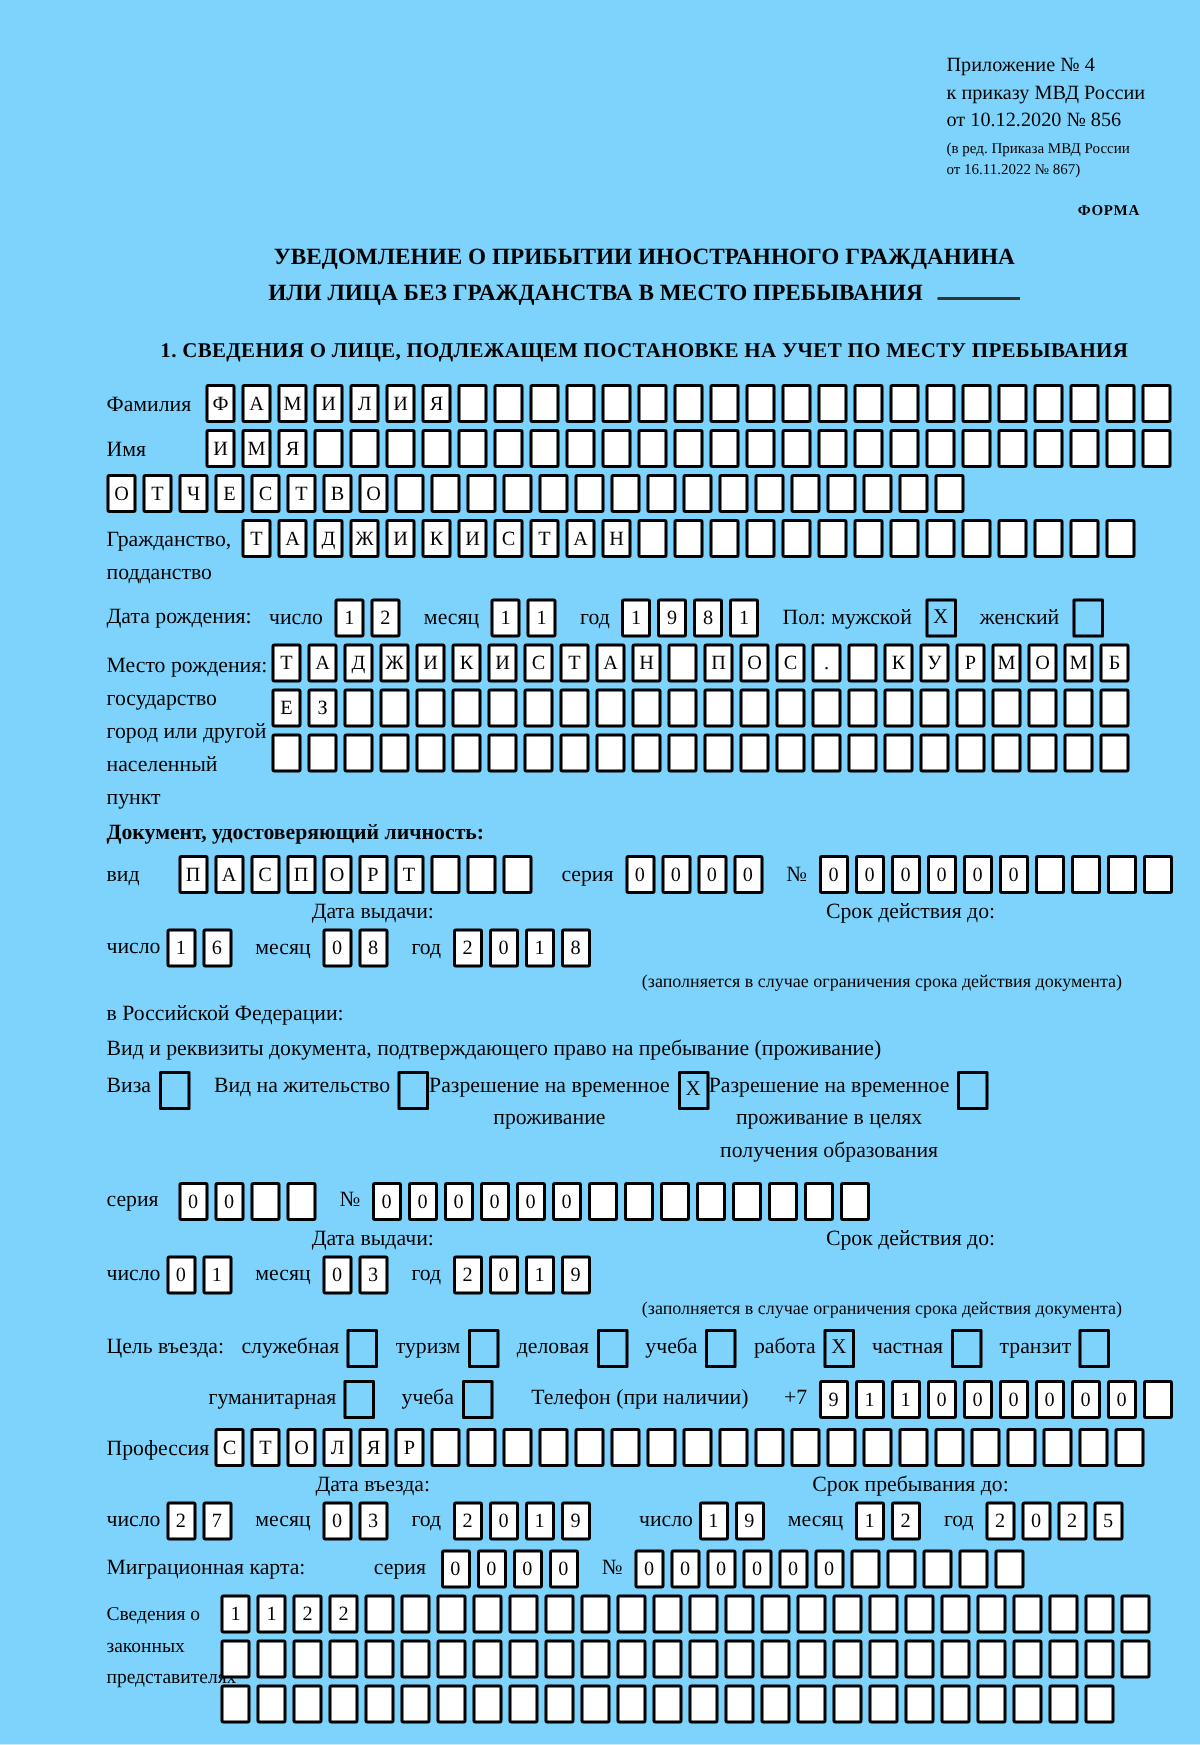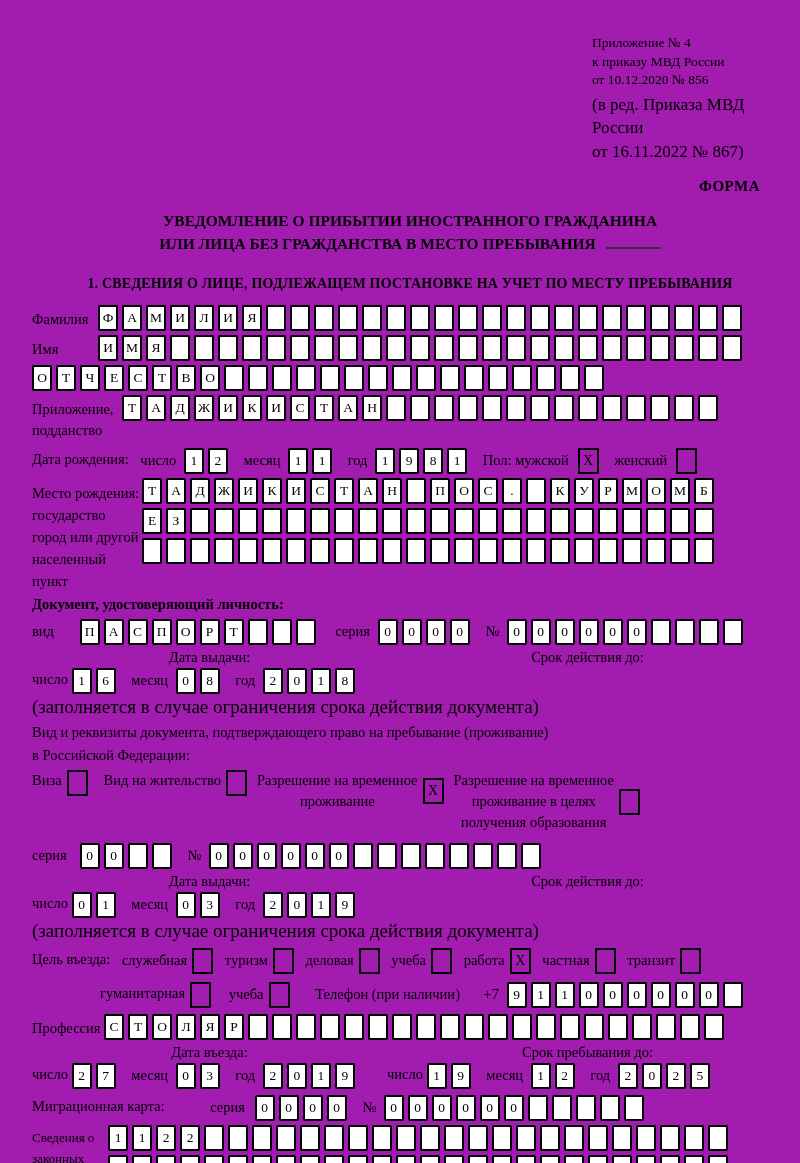--- a/index.html
+++ b/index.html
@@ -1,62 +1,62 @@
 <!DOCTYPE html>
 <html><head>
 <meta charset="utf-8">
 <style>
   html,body { margin:0; padding:0; background:#fff; }
   .page {
     width:800px; height:1163px; box-sizing:border-box;
-    padding:34px 12px 10px 32px; overflow:hidden;
+    padding:34px 12px 10px 71px; overflow:hidden;
     font-family:"Liberation Serif","DejaVu Serif",serif;
-    font-size:14.5px; color:#000; background:#a21caf;
+    font-size:14.5px; color:#000; background:#7dd3fc;
   }
   
   .boxes { white-space:nowrap; display:inline-block; vertical-align:middle; }
   .cell {
     display:inline-block; width:20px; height:26px; box-sizing:border-box;
     border:2px solid #000; border-radius:2px; margin-right:4px;
     text-align:center; line-height:22px; font-size:13.5px; vertical-align:middle;
     background:#fff;
   }
   .checkbox {
     display:inline-block; width:21px; height:26px; box-sizing:border-box;
     border:2px solid #000; border-radius:1px; margin-left:5px;
     text-align:center; line-height:22px; font-size:14px; vertical-align:middle;
   }
   
   .annex { margin-left:560px; line-height:1.38; font-size:13.5px; }
-  .annex-edit { margin-top:3px; font-size:17px; }
-  .forma { text-align:right; padding-right:28px; font-weight:bold; font-size:15px; margin-top:15px; letter-spacing:.5px; }
+  .annex-edit { margin-top:3px; font-size:10px; }
+  .forma { text-align:right; padding-right:28px; font-weight:bold; font-size:10px; margin-top:15px; letter-spacing:.5px; }
   .title { text-align:center; font-weight:bold; font-size:15.5px; line-height:1.5; margin-top:14px; }
   .blank-line { display:inline-block; width:55px; border-bottom:2px solid #333; margin-left:10px; vertical-align:baseline; }
   .section-heading { font-weight:bold; font-size:14px; margin:20px 0 13px 0; text-align:center; white-space:nowrap; letter-spacing:.2px; }
   
   .frow { margin-bottom:4px; display:flex; align-items:flex-start; }
   .inline-row { display:block; white-space:nowrap; margin-bottom:4px; }
   .flabel { flex:none; padding-top:4px; line-height:1.5; }
   .w66 { width:66px; } .w90 { width:90px; } .w110 { width:110px; }
   .box-rows .boxes { display:block; margin-bottom:4px; }
   .dlab { margin:0 4px 0 8px; }
   .center-bold { font-weight:bold; margin:4px 0 6px 0; }
   .date-headers { display:flex; margin-top:2px; }
   .date-headers .dh-left { width:355px; text-align:center; }
   .date-headers .dh-right { flex:1; text-align:center; }
   .date-values { display:flex; margin-top:2px; margin-bottom:2px; }
   .date-values .dv-left { width:355px; white-space:nowrap; }
   .date-values .dv-right { flex:1; white-space:nowrap; }
-  .note { padding-right:40px; font-size:19px; margin:1px 0 6px 0; }
+  .note { text-align:right; padding-right:40px; font-size:12px; margin:1px 0 6px 0; }
   .para { margin:6px 0 2px 0; }
   .opt-row { display:flex; align-items:flex-start; margin:6px 0 10px 0; }
   .opt { display:flex; align-items:flex-start; }
   .opt .txt { text-align:center; line-height:1.45; }
   .opt .checkbox { margin-top:0; }
-  .ml12 { margin-left:10px;align-items:center; } .ml16 { margin-left:16px; }
+  .ml12 { margin-left:0; } .ml16 { margin-left:16px; }
   .purpose-row { white-space:nowrap; margin:4px 0; }
   .purpose-row .plab { margin-left:8px; }
   .phone-row { white-space:nowrap; margin:8px 0 6px 68px; }
   .rep-block { display:flex; margin-top:4px; }
   .rep-label { width:76px; flex:none; font-size:13px; line-height:21px; padding-top:2px; }
   .rep-col { flex:1; }
   [data-name$="-label"], .flabel { }
 </style>
 </head>
 <body>
@@ -91,21 +91,21 @@
     <span class="flabel w66" data-name="firstname-label">Имя</span>
     <span class="boxes" data-name="firstname-boxes"><span class="cell" data-name="char-box">И</span><span class="cell" data-name="char-box">М</span><span class="cell" data-name="char-box">Я</span><span class="cell" data-name="char-box"></span><span class="cell" data-name="char-box"></span><span class="cell" data-name="char-box"></span><span class="cell" data-name="char-box"></span><span class="cell" data-name="char-box"></span><span class="cell" data-name="char-box"></span><span class="cell" data-name="char-box"></span><span class="cell" data-name="char-box"></span><span class="cell" data-name="char-box"></span><span class="cell" data-name="char-box"></span><span class="cell" data-name="char-box"></span><span class="cell" data-name="char-box"></span><span class="cell" data-name="char-box"></span><span class="cell" data-name="char-box"></span><span class="cell" data-name="char-box"></span><span class="cell" data-name="char-box"></span><span class="cell" data-name="char-box"></span><span class="cell" data-name="char-box"></span><span class="cell" data-name="char-box"></span><span class="cell" data-name="char-box"></span><span class="cell" data-name="char-box"></span><span class="cell" data-name="char-box"></span><span class="cell" data-name="char-box"></span><span class="cell" data-name="char-box"></span></span>
   </div>
 
   <div class="frow" data-name="patronymic-row">
     <span class="boxes" data-name="patronymic-boxes"><span class="cell" data-name="char-box">О</span><span class="cell" data-name="char-box">Т</span><span class="cell" data-name="char-box">Ч</span><span class="cell" data-name="char-box">Е</span><span class="cell" data-name="char-box">С</span><span class="cell" data-name="char-box">Т</span><span class="cell" data-name="char-box">В</span><span class="cell" data-name="char-box">О</span><span class="cell" data-name="char-box"></span><span class="cell" data-name="char-box"></span><span class="cell" data-name="char-box"></span><span class="cell" data-name="char-box"></span><span class="cell" data-name="char-box"></span><span class="cell" data-name="char-box"></span><span class="cell" data-name="char-box"></span><span class="cell" data-name="char-box"></span><span class="cell" data-name="char-box"></span><span class="cell" data-name="char-box"></span><span class="cell" data-name="char-box"></span><span class="cell" data-name="char-box"></span><span class="cell" data-name="char-box"></span><span class="cell" data-name="char-box"></span><span class="cell" data-name="char-box"></span><span class="cell" data-name="char-box"></span></span>
   </div>
 
   <div class="frow" data-name="citizenship-row">
     <span class="flabel w90" data-name="citizenship-label">
-      <span style="display:block" data-name="citizenship-label-line1">Приложение,</span>
+      <span style="display:block" data-name="citizenship-label-line1">Гражданство,</span>
       <span style="display:block" data-name="citizenship-label-line2">подданство</span>
     </span>
     <span class="boxes" data-name="citizenship-boxes"><span class="cell" data-name="char-box">Т</span><span class="cell" data-name="char-box">А</span><span class="cell" data-name="char-box">Д</span><span class="cell" data-name="char-box">Ж</span><span class="cell" data-name="char-box">И</span><span class="cell" data-name="char-box">К</span><span class="cell" data-name="char-box">И</span><span class="cell" data-name="char-box">С</span><span class="cell" data-name="char-box">Т</span><span class="cell" data-name="char-box">А</span><span class="cell" data-name="char-box">Н</span><span class="cell" data-name="char-box"></span><span class="cell" data-name="char-box"></span><span class="cell" data-name="char-box"></span><span class="cell" data-name="char-box"></span><span class="cell" data-name="char-box"></span><span class="cell" data-name="char-box"></span><span class="cell" data-name="char-box"></span><span class="cell" data-name="char-box"></span><span class="cell" data-name="char-box"></span><span class="cell" data-name="char-box"></span><span class="cell" data-name="char-box"></span><span class="cell" data-name="char-box"></span><span class="cell" data-name="char-box"></span><span class="cell" data-name="char-box"></span></span>
   </div>
 
   <div class="inline-row" style="margin-top:6px" data-name="birthdate-row">
     <span data-name="birthdate-label">Дата рождения:</span>
     <span class="dlab" data-name="birthdate-day-label">число</span>
     <span class="boxes" data-name="birthdate-day-boxes"><span class="cell" data-name="char-box">1</span><span class="cell" data-name="char-box">2</span></span>
     <span class="dlab" data-name="birthdate-month-label">месяц</span>
@@ -152,22 +152,22 @@
       <span data-name="day-label">число</span>
       <span class="boxes" data-name="issue-day-boxes"><span class="cell" data-name="char-box">1</span><span class="cell" data-name="char-box">6</span></span>
       <span class="dlab" data-name="month-label">месяц</span>
       <span class="boxes" data-name="issue-month-boxes"><span class="cell" data-name="char-box">0</span><span class="cell" data-name="char-box">8</span></span>
       <span class="dlab" data-name="year-label">год</span>
       <span class="boxes" data-name="issue-year-boxes"><span class="cell" data-name="char-box">2</span><span class="cell" data-name="char-box">0</span><span class="cell" data-name="char-box">1</span><span class="cell" data-name="char-box">8</span></span>
     </span>
   </div>
   <div class="note" data-name="validity-note">(заполняется в случае ограничения срока действия документа)</div>
 
+  <div class="para" data-name="residence-doc-line2">в Российской Федерации:</div>
   <div class="para" data-name="residence-doc-line1">Вид и реквизиты документа, подтверждающего право на пребывание (проживание)</div>
-  <div class="para" data-name="residence-doc-line2">в Российской Федерации:</div>
 
   <div class="opt-row" data-name="residence-doc-options">
     <span class="opt" data-name="visa-option">
       <span class="txt" data-name="visa-label">Виза</span>
       <span class="checkbox" data-name="visa-checkbox"></span>
     </span>
     <span class="opt ml16" data-name="residence-permit-option">
       <span class="txt" data-name="residence-permit-label">Вид на жительство</span>
       <span class="checkbox" data-name="residence-permit-checkbox"></span>
     </span>

